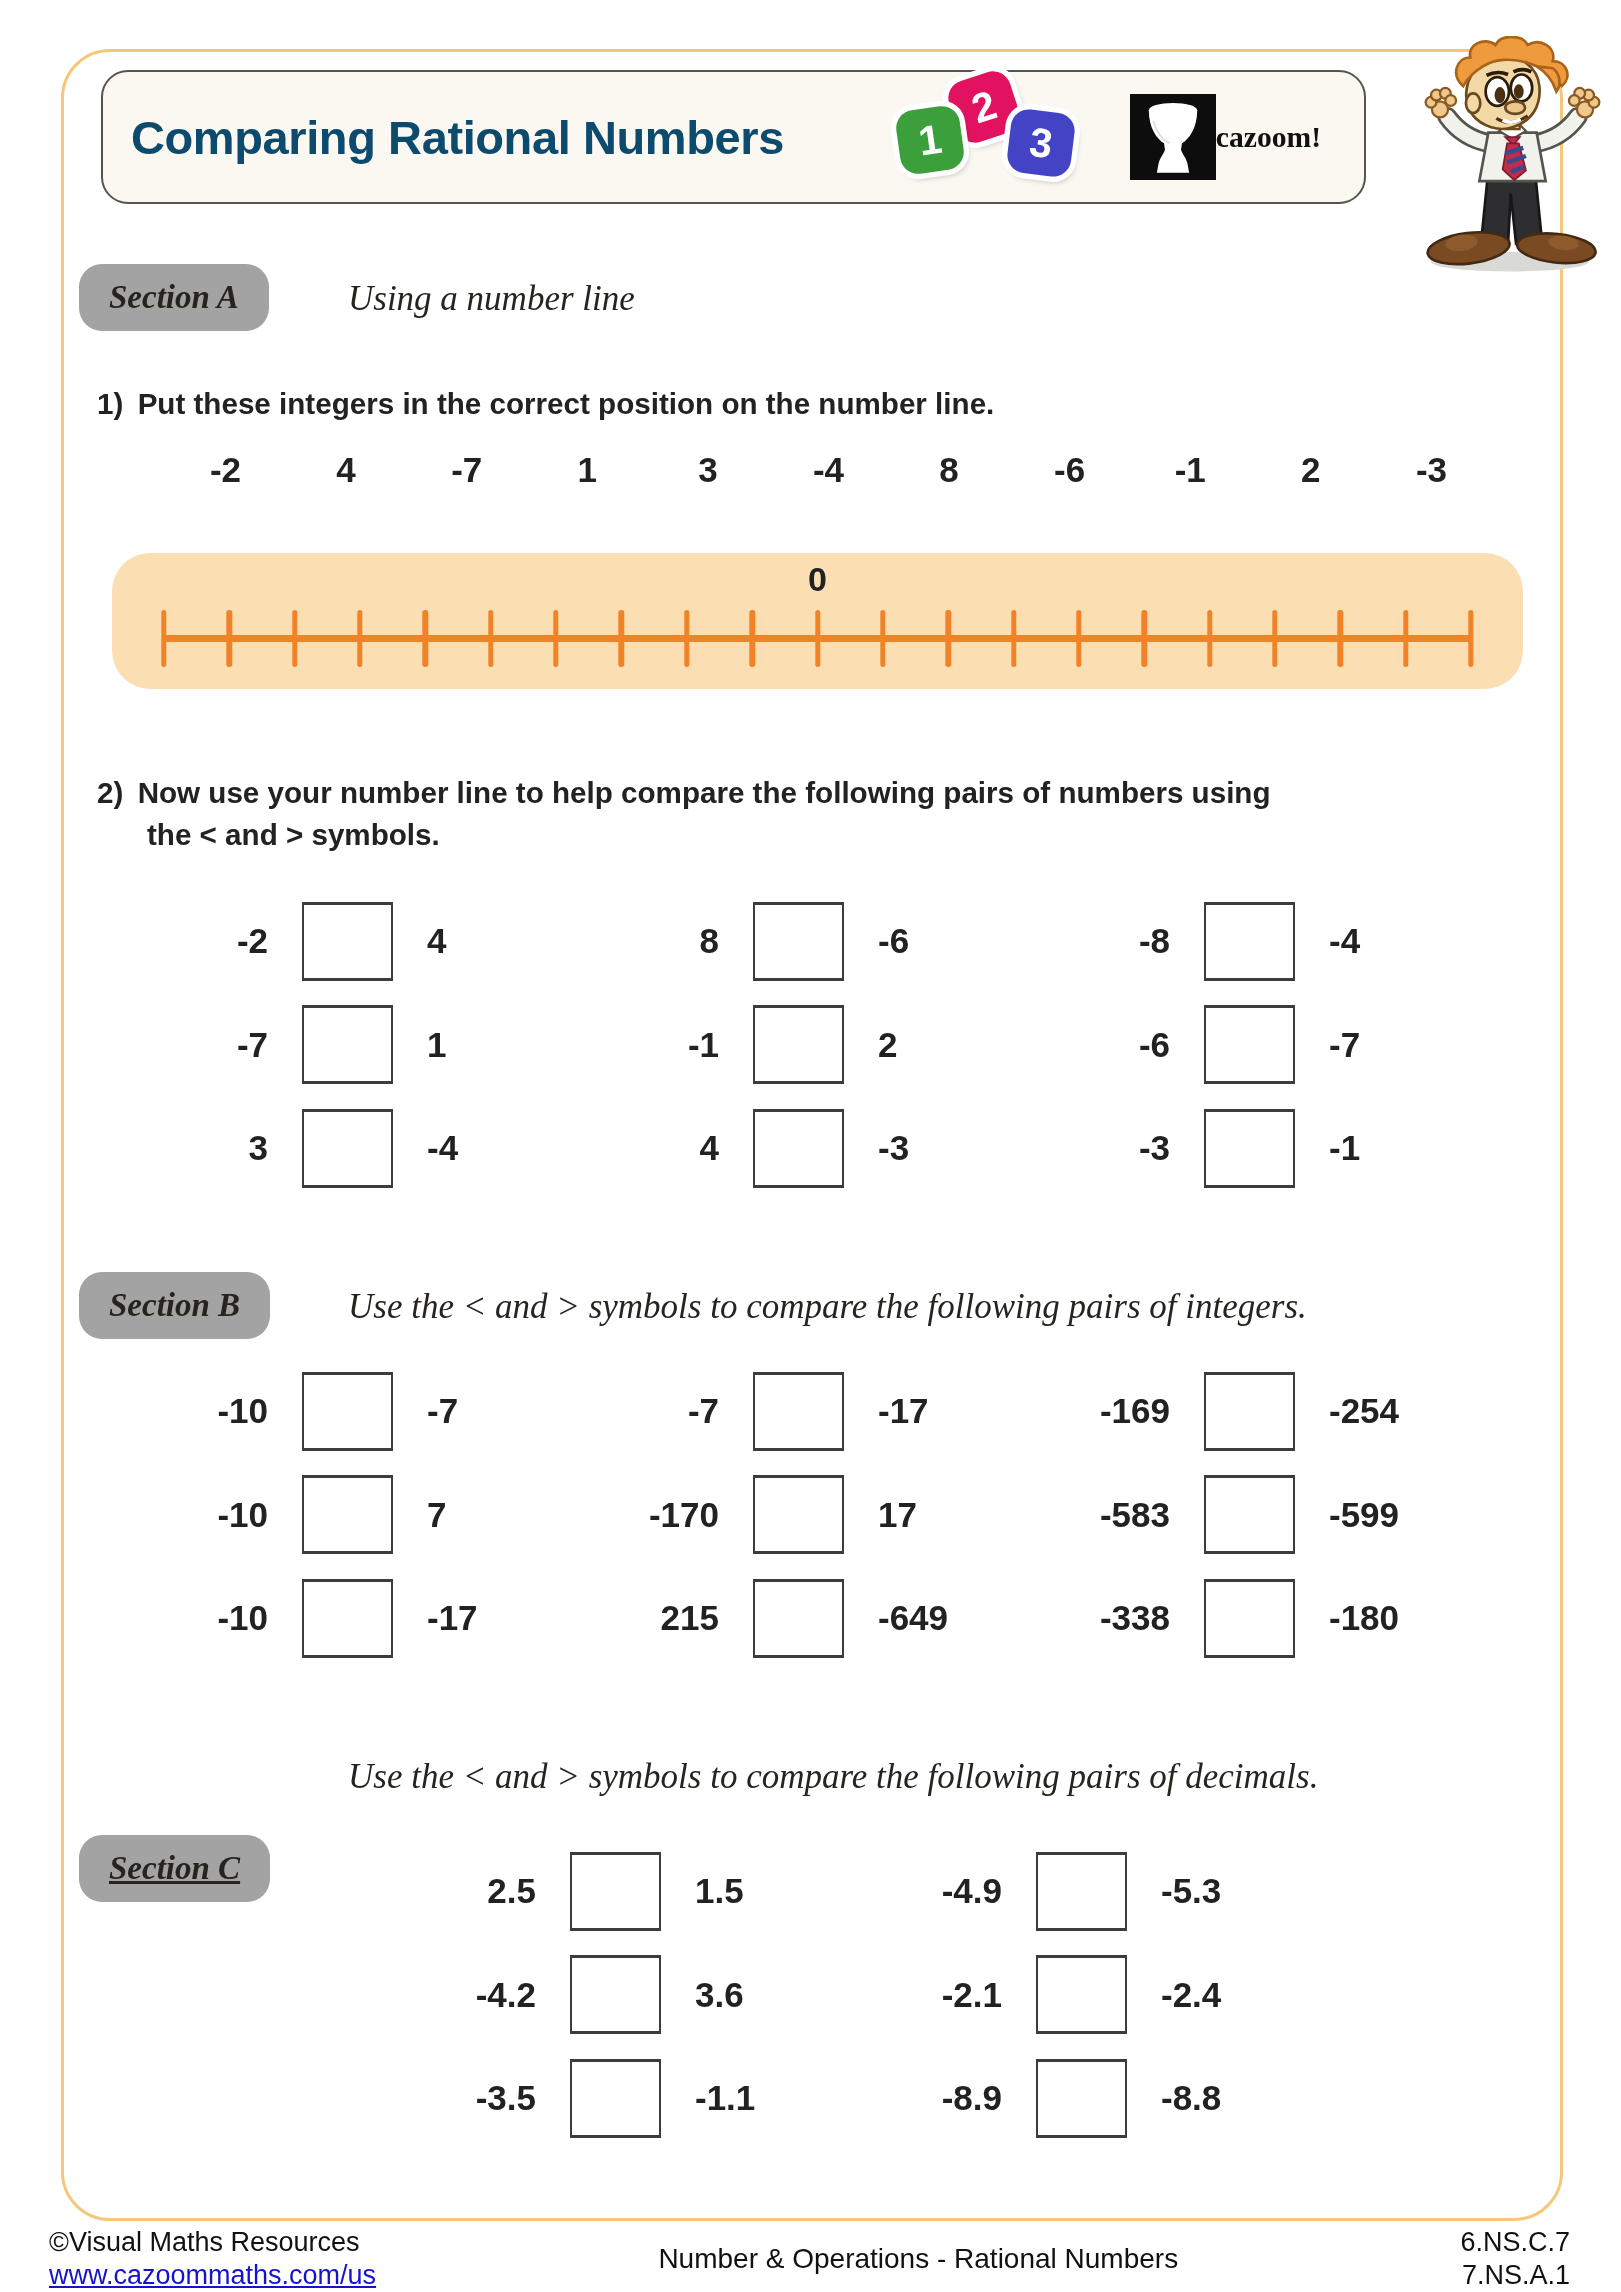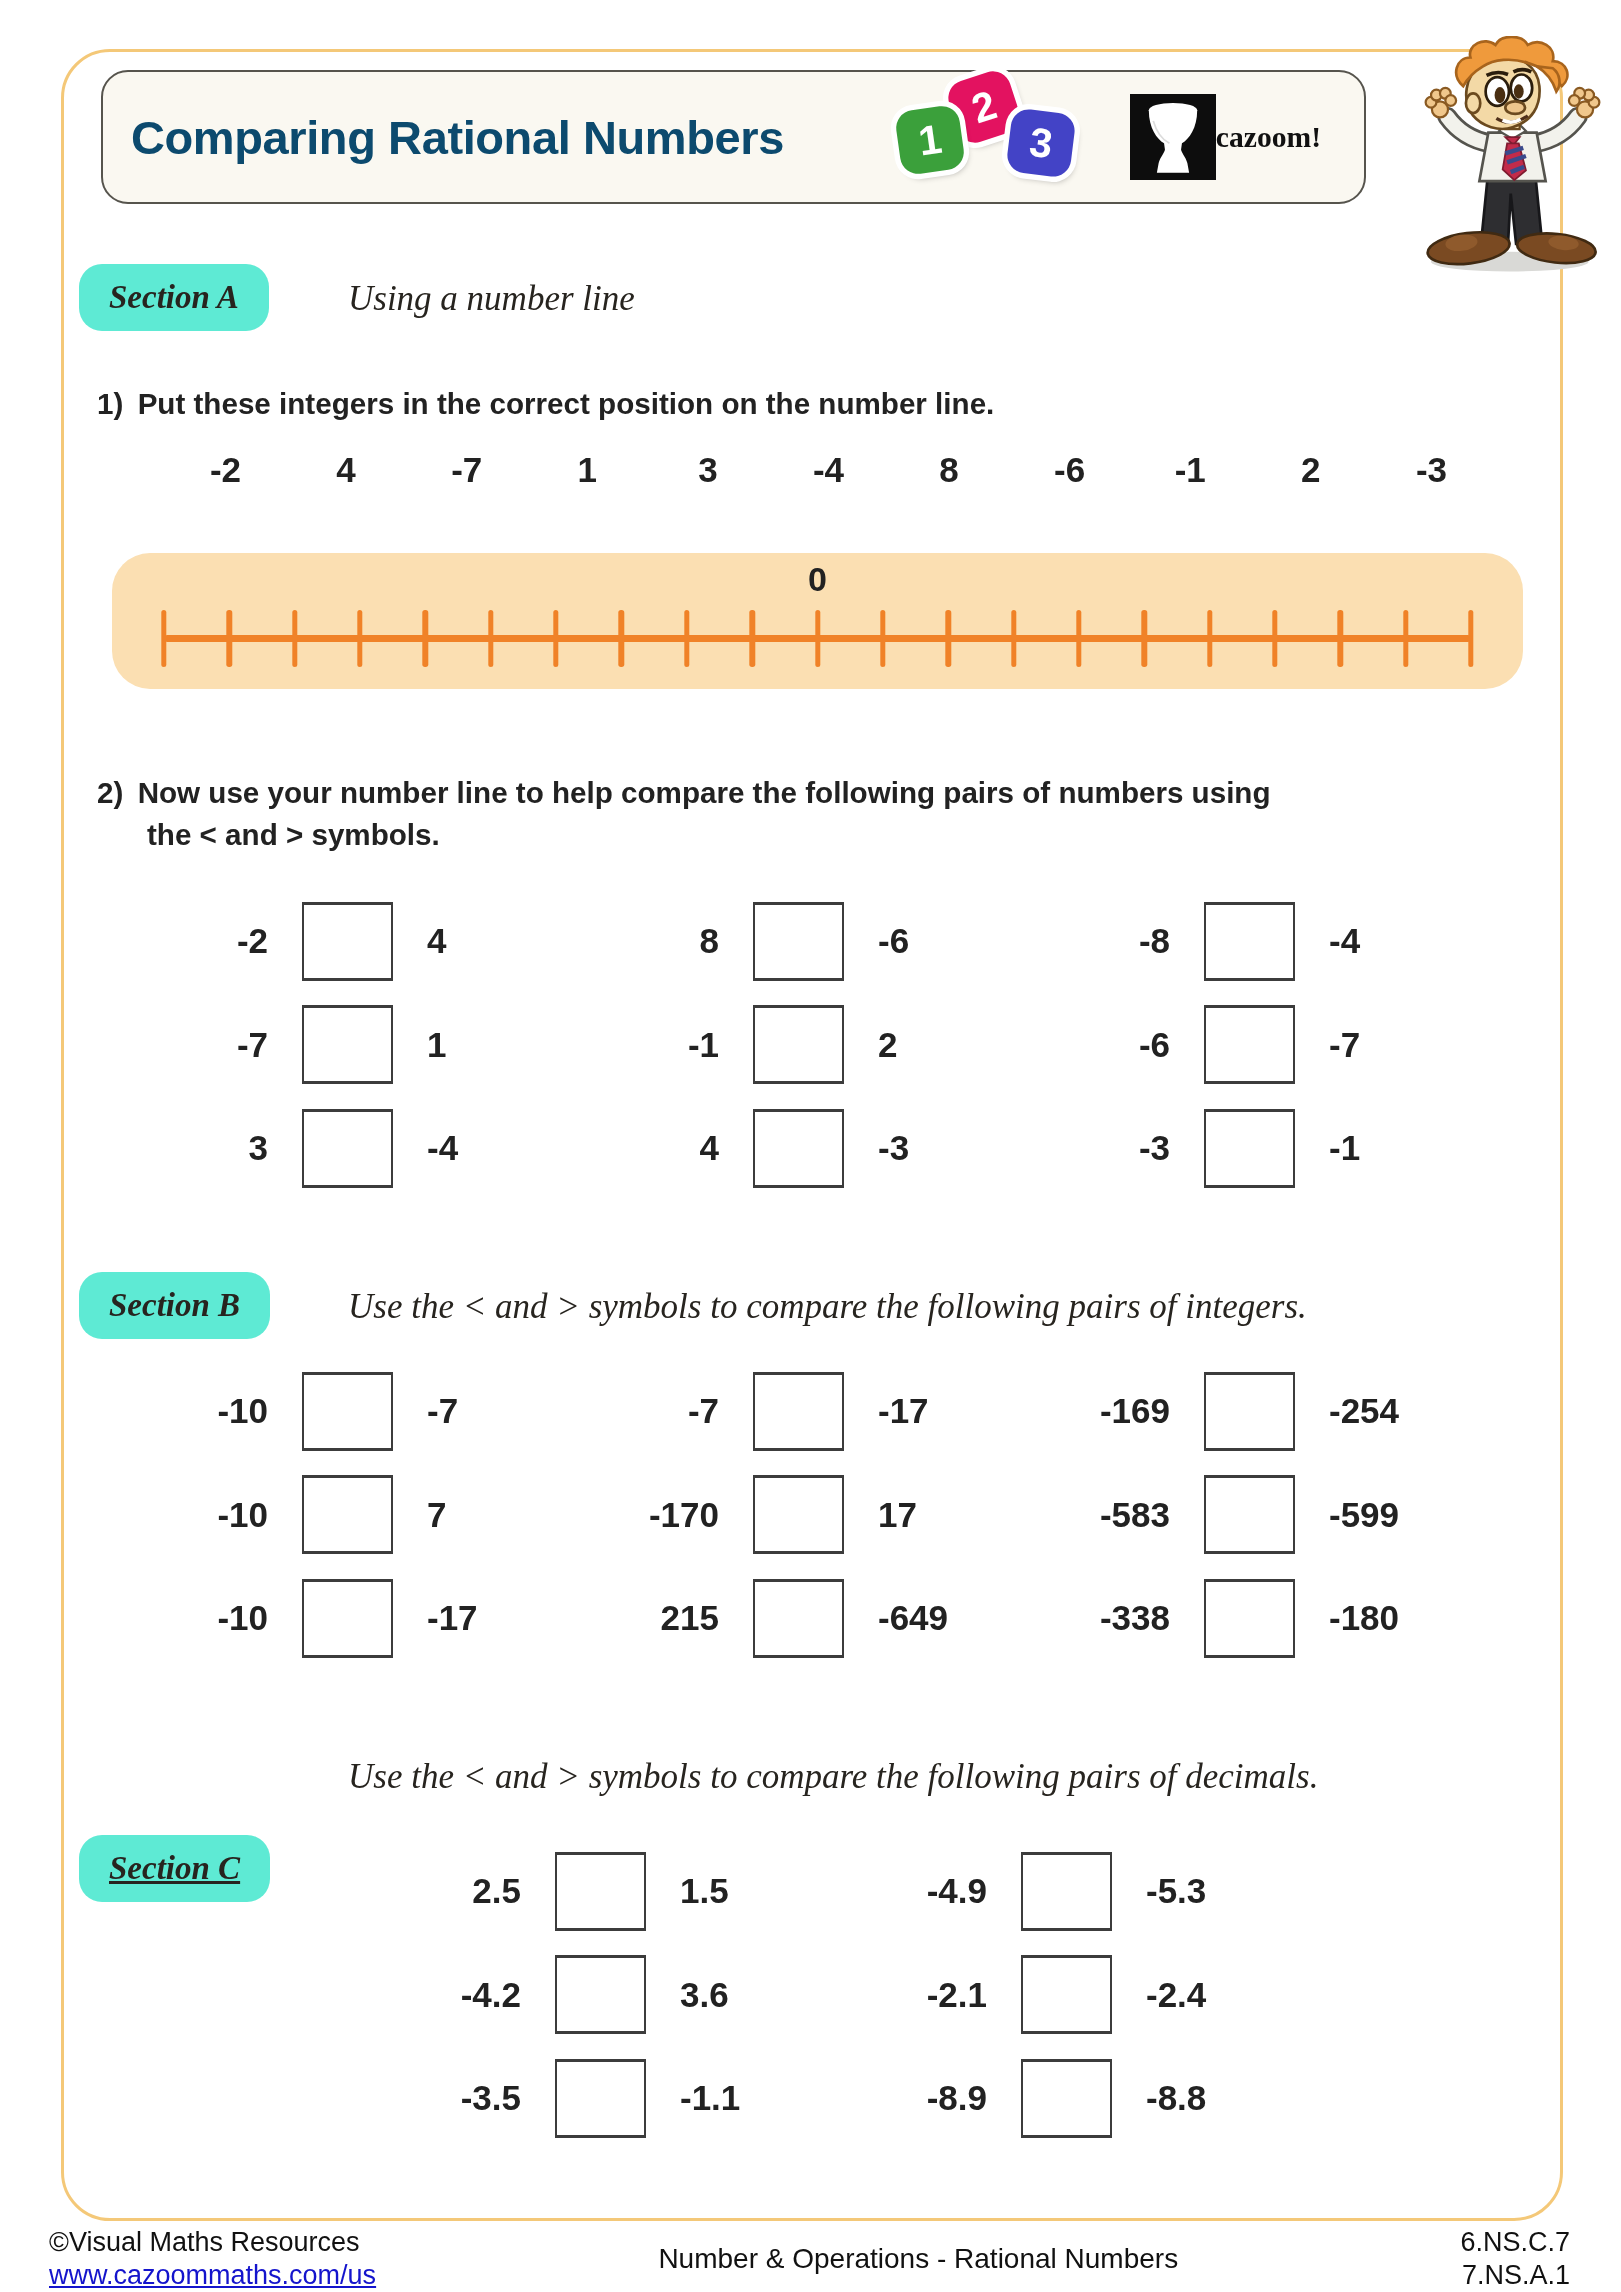--- a/index.html
+++ b/index.html
@@ -26,21 +26,21 @@
   .block-2 { left:59px; top:3.6px;  transform:rotate(-18deg); z-index:1; }
   .block-3 { left:116px;top:39px; transform:rotate(7deg);   z-index:2; }
 
   .cazoom { display:flex; flex-direction:row; align-items:center; margin-right:43px; flex:0 0 auto; }
   .drumbox { width:86px; height:86px; }
   .cazoom-text { font-family:"Liberation Serif", serif; font-weight:bold; font-size:29.6px; color:#111; margin-top:0.9px; }
 
   .mascot { position:absolute; left:1404px; top:36px; width:217px; height:240px; z-index:5; }
 
   
-  .seclabel { position:absolute; left:79px; background:#5eead4; border-radius:23px;
+  .seclabel { position:absolute; left:79px; background:#a3a3a3; border-radius:23px;
               padding:15px 30px; font-family:"Liberation Serif", serif;
               font-style:italic; font-weight:bold; font-size:33px; color:#27241f; }
   .subtitle { position:absolute; left:300px; font-family:"Liberation Serif", serif;
               font-style:italic; font-size:35px; color:#27241f;margin-left:48px; }
 
   .qtext { position:absolute; font-weight:bold; font-size:29.6px; color:#222; line-height:42px; }
   .qprompt { display:inline-block; margin-right:14.3px; }
 
   
   .introw { position:absolute; left:206px; top:450px; width:1245px;
@@ -54,21 +54,21 @@
              font-weight:bold; font-size:34px; color:#222; }
   .nl-line { position:absolute; left:52px; right:52px; top:82px; height:7.2px;
              background:#F08228; border-radius:3.6px; }
   .nl-ticks { position:absolute; left:52px; right:52px; top:57px; height:57px; }
   .nl-tick { position:absolute; top:0; width:5.4px; height:57px; background:#F08228;
              border-radius:2.7px; transform:translateX(-50%); }
 
   
   .grid3 { position:absolute; left:134px; display:grid;
            grid-template-columns:repeat(3, 428px); column-gap:23px; row-gap:21.5px; }
-  .grid2 { position:absolute; left:378px; display:grid;
+  .grid2 { position:absolute; left:393px; display:grid;
            grid-template-columns:repeat(2, 441px); column-gap:25px; row-gap:21.5px; }
   .pair { display:flex; align-items:center; height:82px; }
   .pair .pnum { font-weight:bold; font-size:35px; color:#222; }
   .grid3 .pleft  { flex:0 0 134px; text-align:right; }
   .grid3 .pright { flex:0 0 134px; text-align:left; }
   .grid2 .pleft  { flex:0 0 143px; text-align:right; }
   .grid2 .pright { flex:0 0 143px; text-align:left; }
   .abox { width:91px; height:79px; margin:0 34px; background:#fff;
           border:2.7px solid #3c3c3c; border-top-width:3.6px; border-bottom-width:3.6px; flex:0 0 auto; }
 

